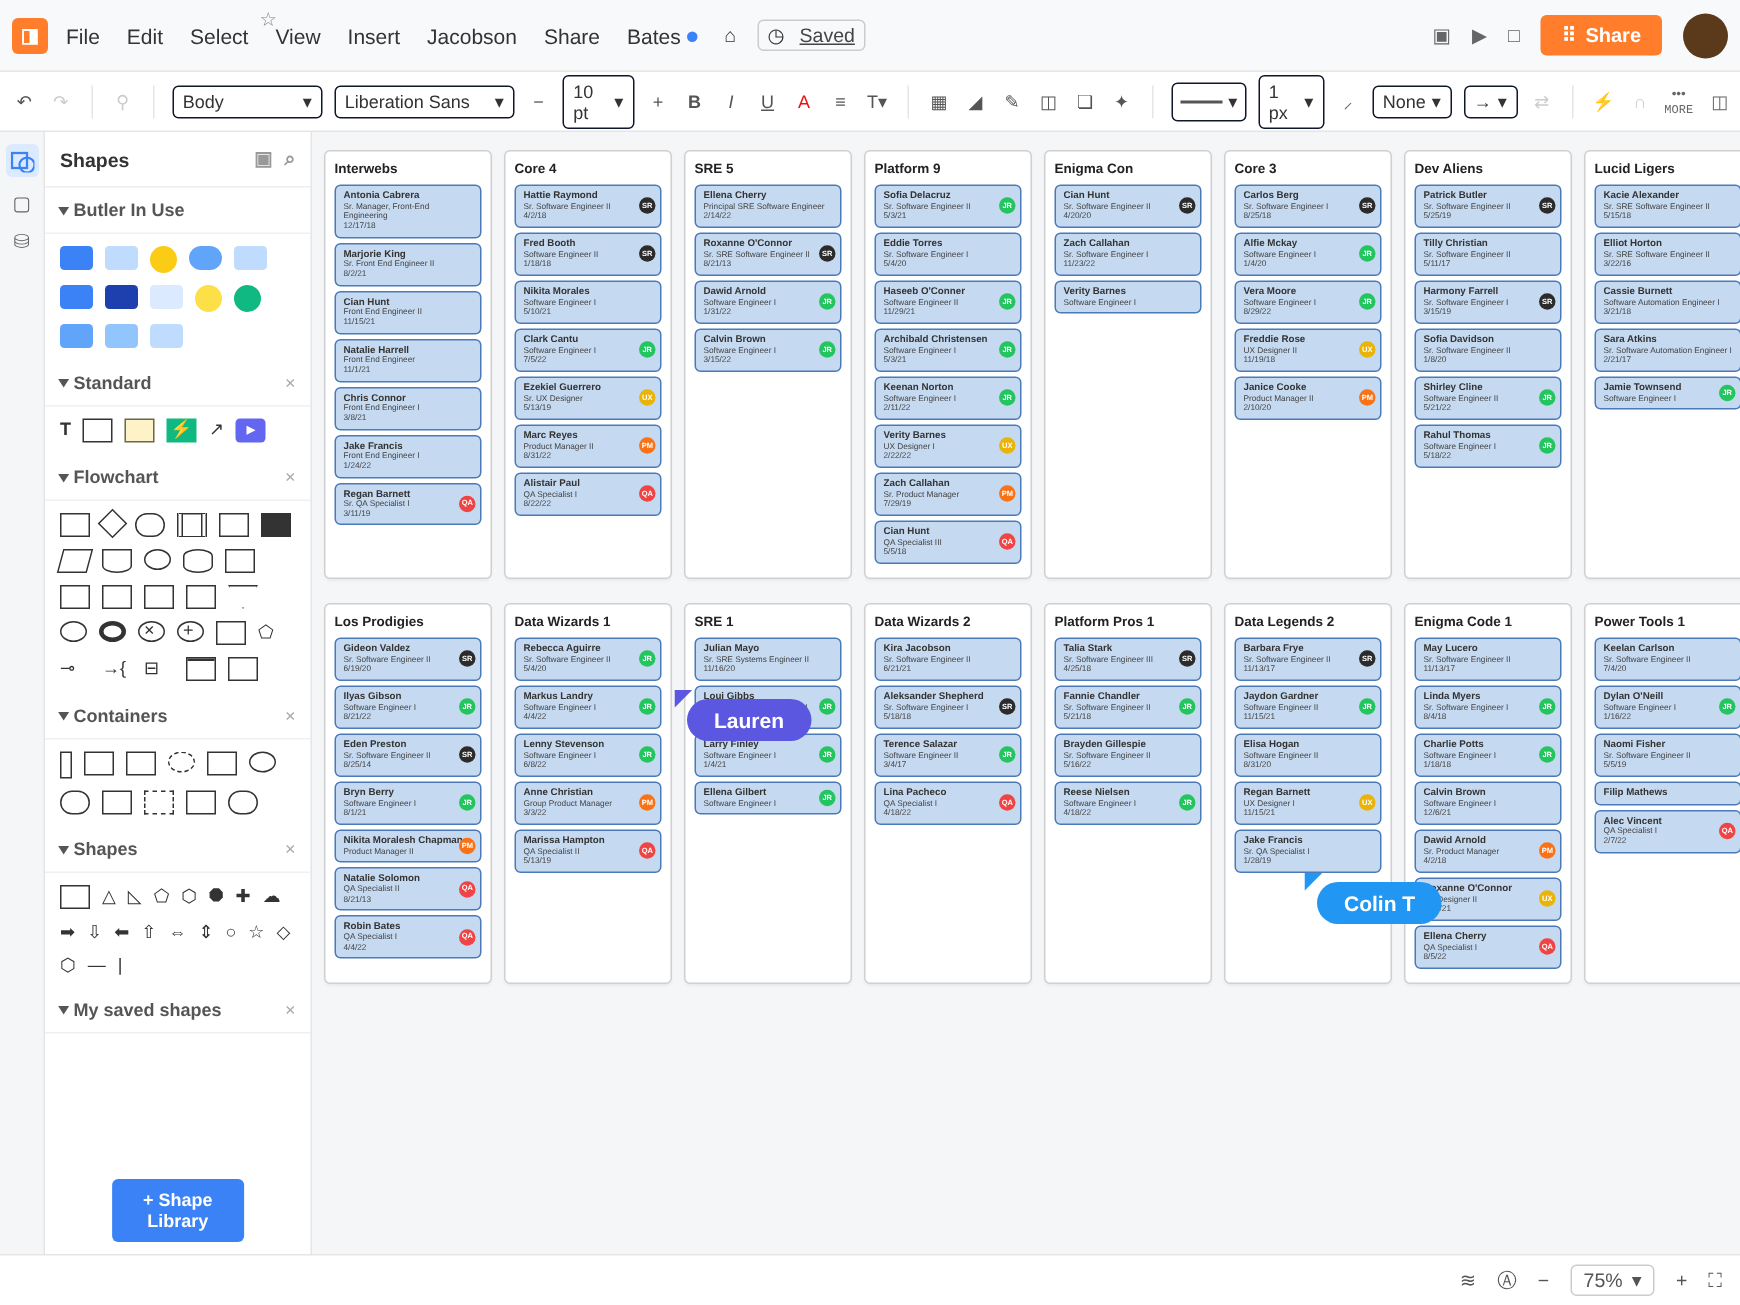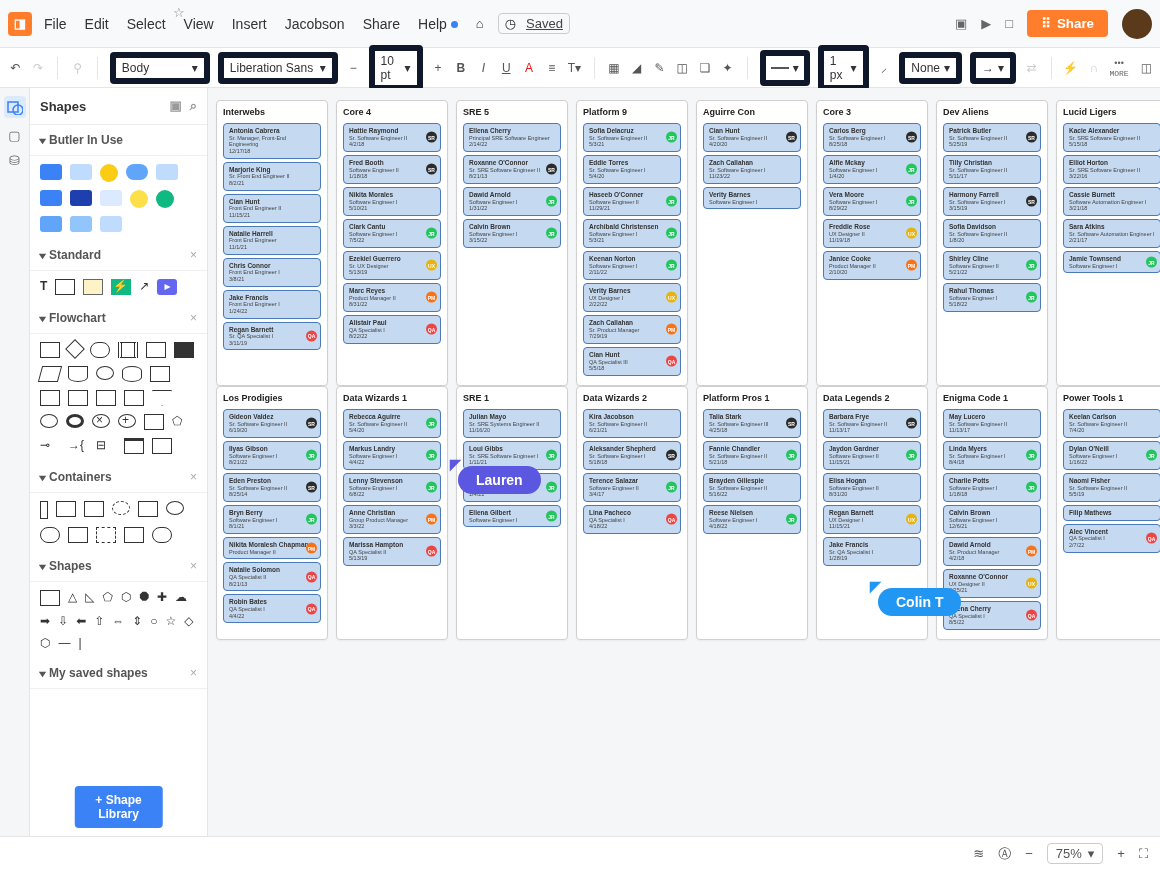--- a/index.html
+++ b/index.html
@@ -10,21 +10,21 @@
 .menu-item { cursor: pointer; }
 .star { margin: 0 18px; color: #888; }
 .help-dot { width:7px;height:7px;border-radius:50%;background:#3b82f6;display:inline-block;margin-left:4px;vertical-align:middle; }
 .top-right { margin-left: auto; display: flex; align-items:center; gap: 14px; color:#666; }
 .share-btn { background:#ff7d2b; color:#fff; border:none; padding:6px 14px; border-radius:4px; font-weight:600; cursor:pointer; display:flex;align-items:center;gap:6px; }
 .avatar { width:30px;height:30px;border-radius:50%;background:#5a3a1a; }
 .saved { text-decoration: underline; color:#444; margin-left:6px;}
 .clock-box { display:flex; align-items:center; gap:4px; border:1px solid #ccc; border-radius:4px; padding:2px 6px; }
 
 .toolbar { height: 40px; display:flex; align-items:center; padding: 0 8px; gap:8px; border-bottom:1px solid #e5e5e5; background:#fff; font-size:12px; }
-.tb-select { border:6px solid #0f172a; border-radius:4px; padding:3px 6px; background:#fff; display:flex; align-items:center; gap:4px; }
+.tb-select { border:1px solid #0f172a; border-radius:4px; padding:3px 6px; background:#fff; display:flex; align-items:center; gap:4px; }
 .tb-select.wide{ min-width:100px; justify-content:space-between;}
 .tb-icon { width:18px; text-align:center; color:#555; cursor:pointer; }
 .tb-sep { width:1px; height:22px; background:#e5e5e5; margin:0 4px;}
 .more { margin-left:auto; display:flex; gap:12px; align-items:center; color:#666; }
 
 .main { display:flex; height: calc(870px - 88px - 34px); }
 .left-rail { width: 30px; background:#f5f6f8; border-right:1px solid #e5e5e5; display:flex; flex-direction:column; align-items:center; padding-top:8px; gap:10px; color:#3b82f6; }
 .left-rail .active { background:#dbeafe; border-radius:4px; padding:3px;}
 .panel { width: 178px; border-right:1px solid #e5e5e5; overflow-y:auto; background:#fff; font-size:12px; position:relative;}
 .panel-header { font-weight:700; padding:10px; border-bottom:1px solid #eee; display:flex; justify-content:space-between; align-items:center; font-size:13px;}
@@ -37,21 +37,21 @@
 .shape { width:20px; height:16px; border:1.5px solid #333; background:#fff;}
 .shape.filled { background:#333; }
 .shape.yellow { background:#fef3c7; border-color:#666;}
 .shape.green { background:#10b981;border:none;}
 .shape.ellipse{border-radius:50%; width:18px; height:14px;}
 .shape.diamond{transform:rotate(45deg);width:14px;height:14px;}
 .shape.none{border:none;}
 .shape-lib-btn { position:absolute; bottom:8px; left:50%; transform:translateX(-50%); background:#3b82f6; color:#fff; border:none; padding:7px 14px; border-radius:4px; font-weight:600; cursor:pointer; font-size:12px;}
 
 .canvas { flex:1; background:#f5f6f8; overflow:auto; position:relative; }
-.canvas-inner { padding: 12px 8px; display:flex; flex-direction:column; gap:0; }
+.canvas-inner { padding: 12px 8px; display:flex; flex-direction:column; gap:16px; }
 .row { display:flex; gap:8px; }
 .team { background:#fff; border:1px solid #d0d0d0; border-radius:4px; width:112px; padding:6px; box-shadow:0 1px 2px rgba(0,0,0,0.05); flex-shrink:0;}
 .team-title { font-weight:700; font-size:9px; margin-bottom:6px; color:#222;}
 .card { background:#c5d9f0; border:1px solid #4a7ab8; border-radius:4px; padding:3px 5px; margin-bottom:3px; position:relative; font-size:6px; line-height:1.2;}
 .card .name { font-weight:700; font-size:6.5px;}
 .card .role { font-size:5.5px; color:#444;}
 .card .date { font-size:5.5px; color:#444;}
 .badge { position:absolute; right:3px; top:50%; transform:translateY(-50%); width:11px; height:11px; border-radius:50%; font-size:5px; color:#fff; display:flex;align-items:center;justify-content:center; font-weight:700;}
 .b-sr{background:#2b2b2b;} .b-jr{background:#22c55e;} .b-qa{background:#ef4444;} .b-ux{background:#eab308;} .b-pm{background:#f97316;}
 
@@ -73,21 +73,21 @@
 <div class="topbar">
   <div class="logo">◨</div>
   <div class="menu">
     <span class="menu-item">File</span>
     <span class="menu-item">Edit</span>
     <span class="menu-item">Select</span>
     <span class="menu-item">View</span>
     <span class="menu-item">Insert</span>
     <span class="menu-item">Jacobson</span>
     <span class="menu-item">Share</span>
-    <span class="menu-item"><span>Help</span><span class="help-dot"></span></span>
+    <span class="menu-item"><span>Bates</span><span class="help-dot"></span></span>
   </div>
   <span class="star" style="position:absolute;top:5px;left:155px;">☆</span>
   <span style="margin-left:18px;">⌂</span>
   <span class="clock-box" style="margin-left:14px;">
     <span>◷</span>
     <span class="saved">Saved</span>
   </span>
   <div class="top-right">
     <span>▣</span>
     <span>▶</span>
@@ -465,21 +465,21 @@
               <div class="badge b-pm">PM</div>
             </div>
             <div class="card">
               <div class="name">Cian Hunt</div>
               <div class="role">QA Specialist III</div>
               <div class="date">5/5/18</div>
               <div class="badge b-qa">QA</div>
             </div>
           </div>
           <div class="team">
-            <div class="team-title">Aguirre Con</div>
+            <div class="team-title">Enigma Con</div>
             <div class="card">
               <div class="name">Cian Hunt</div>
               <div class="role">Sr. Software Engineer II</div>
               <div class="date">4/20/20</div>
               <div class="badge b-sr">SR</div>
             </div>
             <div class="card">
               <div class="name">Zach Callahan</div>
               <div class="role">Sr. Software Engineer I</div>
               <div class="date">11/23/22</div>

